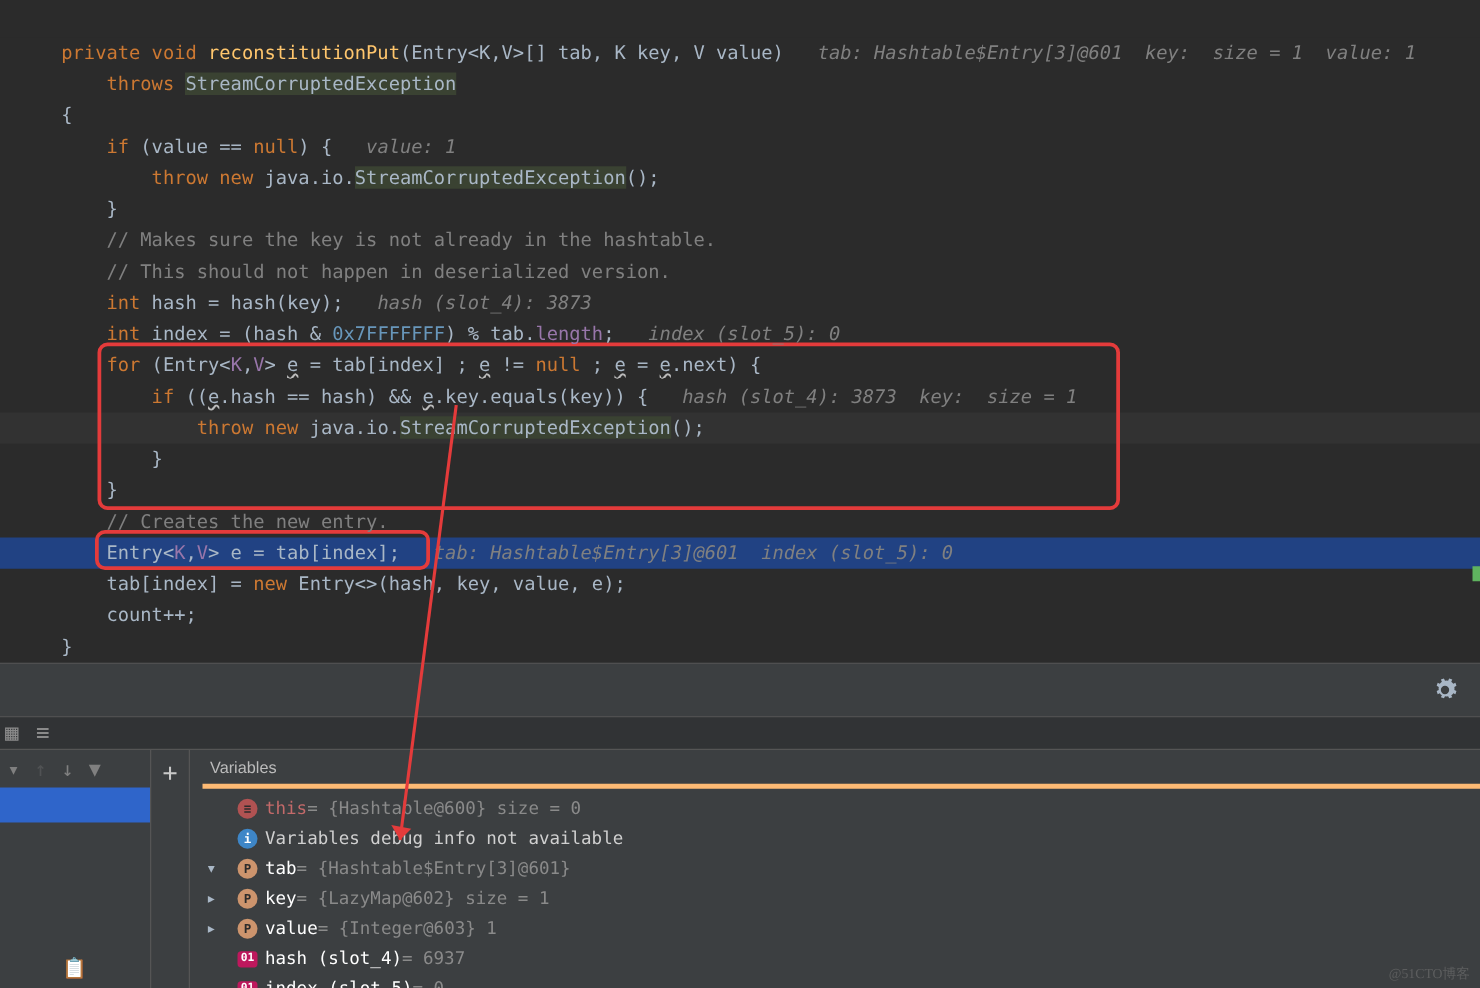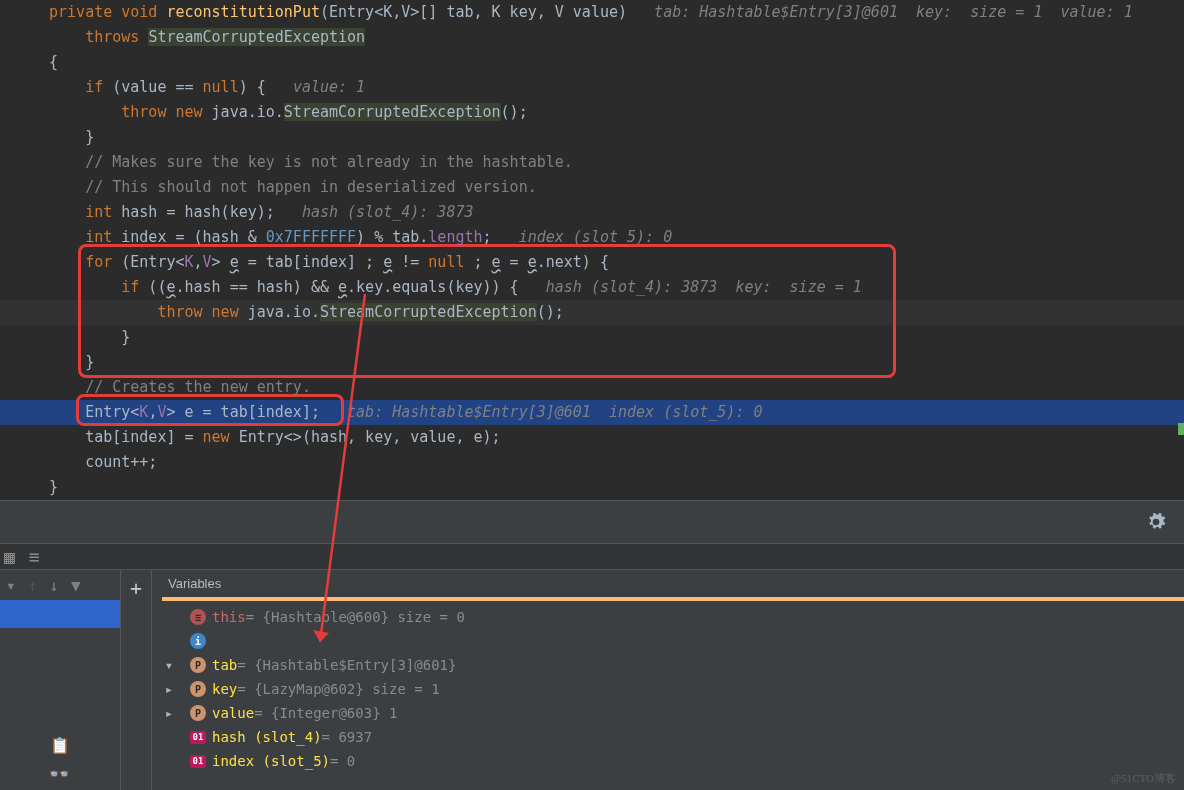--- a/index.html
+++ b/index.html
@@ -1,16 +1,16 @@
 <!DOCTYPE html>
 <html><head>
 <meta charset="utf-8">
 <style>
   html,body{margin:0;padding:0;background:#2b2b2b;font-family:Menlo,Consolas,monospace;font-size:15px;color:#a9b7c6;overflow:hidden}
-  .editor{position:relative;width:1184px;height:500px;background:#2b2b2b;}
+  .editor{position:relative;width:1184px;height:500px;background:#2b2b2b;margin-top:30px;}
   pre{margin:0;padding:0 0 0 40px;white-space:pre;line-height:25px}
   .kw{color:#cc7832}
   .fn{color:#ffc66d}
   .id{color:#9876aa}
   .nm{color:#6897bb}
   .cm{color:#808080}
   .hint{color:#808080;font-style:italic}
   .warn{text-decoration:underline wavy #bbb}
   .bpBox{position:absolute;border:3px solid #e43b3b;border-radius:8px}
   .hlLine{position:absolute;left:0;right:0;height:25px;background:#214283;z-index:0}
@@ -41,21 +41,21 @@
   .varTitle{color:#bbb;font-size:13px;padding:6px 0 6px 6px;border-bottom:4px solid #fdba74;margin-bottom:4px;font-family:sans-serif}
   .row{display:flex;align-items:center;height:24px;font-family:Menlo,Consolas,monospace;font-size:14px}
   .tw{width:14px;text-align:center;color:#a9b7c6}
   .badge{display:inline-flex;align-items:center;justify-content:center;width:16px;height:16px;border-radius:50%;color:#2b2b2b;font-size:10px;font-weight:bold;margin-right:6px}
   .bRed{background:#b05252}
   .bOr{background:#cc946d}
   .bBl{background:#be185d;border-radius:3px;width:16px;height:13px;font-size:9px}
   .bInfo{background:#3e86c7}
   .vn{color:#c46a6a}
   .vv{color:#8a8a8a}
-  .vn2{color:#fde047}
+  .vn2{color:#ffffff}
   .wm{position:absolute;right:8px;bottom:4px;color:#777;font-size:11px;font-family:Liberation Serif, serif;opacity:.55}
 </style>
 </head>
 <body>
 
 <div class="editor">
   <div class="curLine" style="top:300px"></div>
   <div class="hlLine" style="top:400px"></div>
   <div class="greenMark"></div>
 
@@ -127,20 +127,21 @@
       <span class="tw"></span>
         <span class="tw"></span>
       <span class="badge bRed">≡</span>
       <span class="vn">this</span>
         <span class="vv"> = {Hashtable@600}  size = 0</span>
     </div>
     <div class="row">
       <span class="tw"></span>
         <span class="tw"></span>
       <span class="badge bInfo" style="color:#fff">i</span>
+      <span style="color:#d0d0d0">Variables debug info not available</span>
     </div>
     <div class="row">
       <span class="tw">▾</span>
         <span class="tw"></span>
       <span class="badge bOr">P</span>
       <span class="vn2">tab</span>
         <span class="vv"> = {Hashtable$Entry[3]@601}</span>
     </div>
     <div class="row">
       <span class="tw">▸</span>

